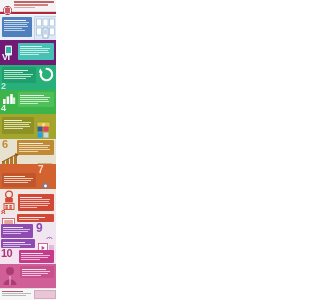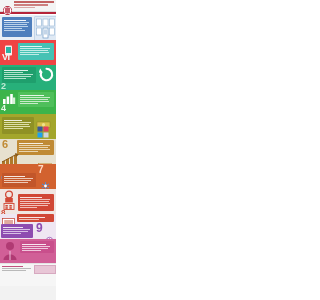--- a/index.html
+++ b/index.html
@@ -74,21 +74,21 @@
         <rect x="8" y="2" width="5" height="7" fill="#ffffff" stroke="#8fb2d4" stroke-width="0.6"></rect>
         <rect x="14.5" y="2" width="5" height="7" fill="#ffffff" stroke="#8fb2d4" stroke-width="0.6"></rect>
         <rect x="1.5" y="11" width="5" height="7" fill="#ffffff" stroke="#8fb2d4" stroke-width="0.6"></rect>
         <rect x="8" y="11" width="5" height="10" fill="#ffffff" stroke="#6f9bc6" stroke-width="0.7"></rect>
         <rect x="14.5" y="11" width="5" height="7" fill="#ffffff" stroke="#8fb2d4" stroke-width="0.6"></rect>
         <rect x="9" y="12.5" width="3" height="5" fill="#c3d5e8"></rect>
       </svg>
     </div>
   </div>
 
-  <div class="sec" style="height:25px;background:#ef4444;">
+  <div class="sec" style="height:25px;background:#701a75;">
     <div class="icon" style="left:2px;top:2px;width:13px;height:11px;">
       <svg width="13" height="11" viewBox="0 0 13 11">
         <rect x="3" y="0.5" width="7" height="10" rx="1" fill="#ffffff" opacity=".9"></rect>
         <rect x="4" y="2" width="5" height="6" fill="#2bb3a4"></rect>
       </svg>
     </div>
     <div class="num" style="left:2px;top:13px;font-size:9px;color:#eafaf7;">VI</div>
     <div class="panel" style="left:18px;top:3px;width:36px;height:17px;background:#46c2b4;">
       <div style="padding:2px;">
         <span class="tb" style="background:#ffffff;width:70%;"></span>
@@ -276,20 +276,45 @@
     </div>
     <div class="num" style="left:36px;top:8px;font-size:12px;color:#8e4cb0;">9</div>
     <div class="icon" style="left:44px;top:16px;width:11px;height:8px;">
       <svg width="11" height="8" viewBox="0 0 11 8">
         <circle cx="5.5" cy="4.4" r="3.1" fill="#ffffff" stroke="#8e4cb0" stroke-width="0.8"></circle>
         <path d="M5.5 2.3 L5.5 4.4 L7 5.3" stroke="#8e4cb0" stroke-width="0.8" fill="none"></path>
       </svg>
     </div>
   </div>
 
+  <div class="sec" style="height:25px;background:#f4e4ef;">
+    <div class="panel" style="left:1px;top:0px;width:34px;height:9px;background:#8e4cb0;">
+      <div style="padding:2px;">
+        <span class="tb" style="background:#ffffff;width:74%;"></span>
+        <span class="tb" style="background:#e4d2ee;width:92%;"></span>
+        <span class="tb" style="background:#e4d2ee;width:58%;"></span>
+      </div>
+    </div>
+    <div class="icon" style="left:38px;top:0px;width:17px;height:10px;">
+      <svg width="17" height="10" viewBox="0 0 17 10">
+        <rect x="0.6" y="0.6" width="9" height="8.5" fill="#ffffff" stroke="#b0347c" stroke-width="0.7"></rect>
+        <path d="M3.6 2.8 L6.8 4.9 L3.6 7 Z" fill="#c43c8a"></path>
+        <rect x="11" y="2" width="5" height="5.6" fill="#e6b9d4"></rect>
+      </svg>
+    </div>
+    <div class="num" style="left:1px;top:9px;font-size:11px;color:#b0347c;">10</div>
+    <div class="panel" style="left:19px;top:11px;width:35px;height:13px;background:#c43c8a;">
+      <div style="padding:2px;">
+        <span class="tb" style="background:#ffffff;width:70%;"></span>
+        <span class="tb" style="background:#f2cfe3;width:95%;"></span>
+        <span class="tb" style="background:#f2cfe3;width:88%;"></span>
+        <span class="tb" style="background:#f2cfe3;width:60%;"></span>
+      </div>
+    </div>
+  </div>
 
   <div class="sec" style="height:24px;background:#d15f97;">
     <div class="icon" style="left:2px;top:2px;width:16px;height:19px;">
       <svg width="16" height="19" viewBox="0 0 16 19">
         <circle cx="8" cy="5" r="4" fill="#b03a73"></circle>
         <path d="M1.5 19 C1.5 11.5 14.5 11.5 14.5 19 Z" fill="#b03a73"></path>
         <path d="M8 10 L8 19" stroke="#f2cfe3" stroke-width="0.9"></path>
       </svg>
     </div>
     <div class="panel" style="left:20px;top:2px;width:34px;height:12px;background:#c94f8c;">

